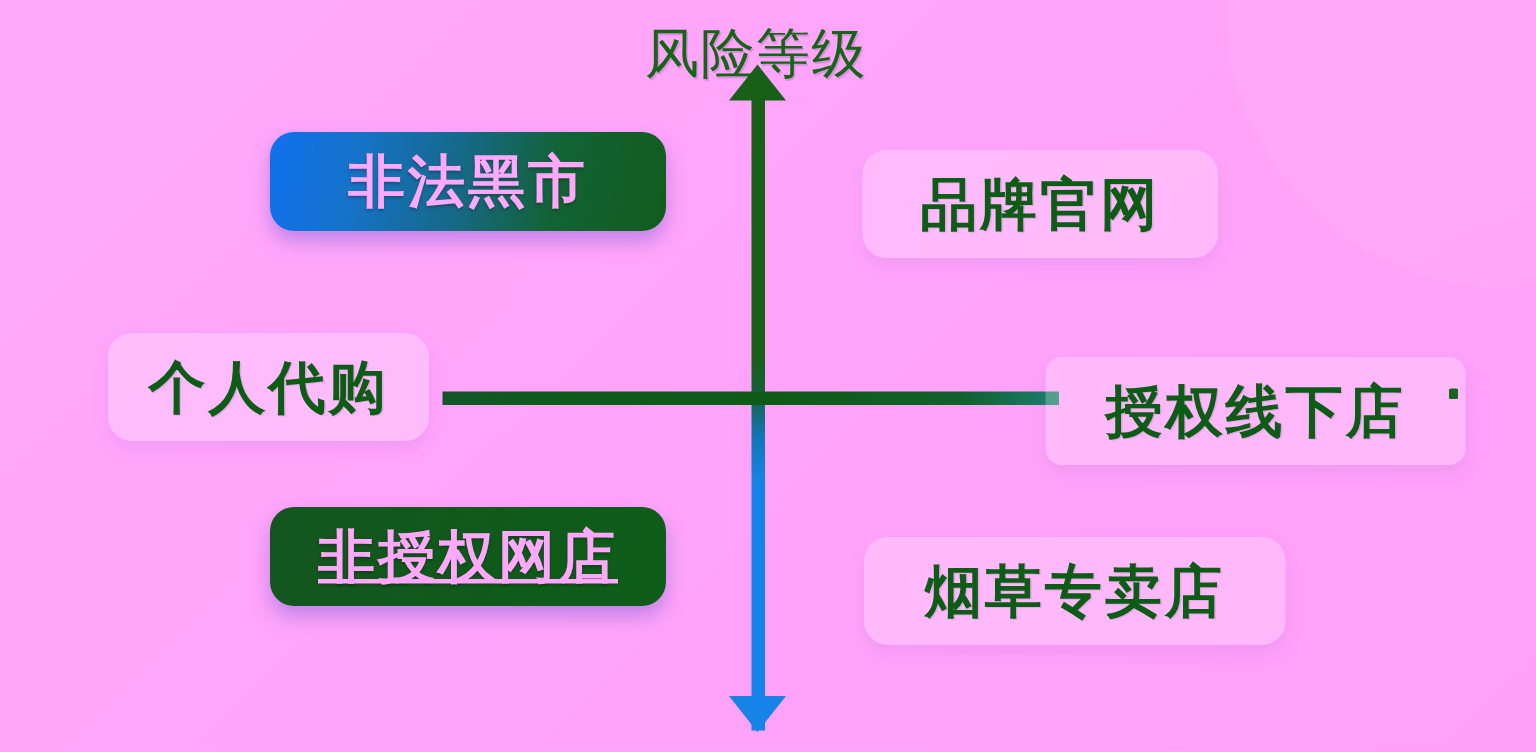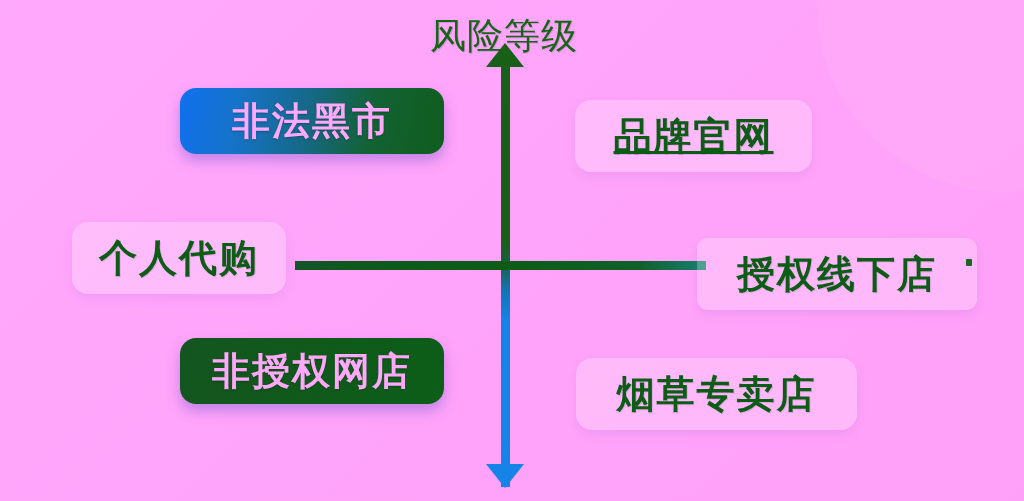--- a/index.html
+++ b/index.html
@@ -106,33 +106,34 @@
     box-shadow: 0 5px 10px rgba(150,90,200,0.13);
     text-shadow: 1px 1px 0 rgba(120,70,160,0.18);
   }
 
   
   .node.dark {
     background: linear-gradient(105deg, #14551f 0%, #0f5a1a 55%, #0d5e19 100%);
     color: #ffa8fc;
     box-shadow: 0 7px 13px rgba(120,90,210,0.45);
     text-shadow: 0 1px 2px rgba(0,0,0,0.25);
+    text-decoration: underline;
   }
 
   
   .node.gradient {
     background: linear-gradient(100deg, #1070ee 0%, #1573c8 22%, #16698a 47%, #136234 72%, #0f5d1d 100%);
     color: #ffa8fc;
     box-shadow: 0 7px 13px rgba(120,90,210,0.45);
     text-shadow: 0 1px 2px rgba(0,0,0,0.25);
   }
 
   
   #node-0 { left: 180px; top: 88px;  width: 264px; height: 66px; }
-  #node-1 { left: 575px; top: 100px; width: 237px; height: 72px; text-decoration: underline; }
+  #node-1 { left: 575px; top: 100px; width: 237px; height: 72px; }
   #node-2 { left: 72px;  top: 222px; width: 214px; height: 72px; }
   #node-3 { left: 697px; top: 238px; width: 280px; height: 72px; border-radius: 11px; }
   #node-4 { left: 180px; top: 338px; width: 264px; height: 66px; }
   #node-5 { left: 576px; top: 358px; width: 281px; height: 72px; }
 
   .speck {
     position: absolute;
     left: 966px;
     top: 259px;
     width: 6px;

